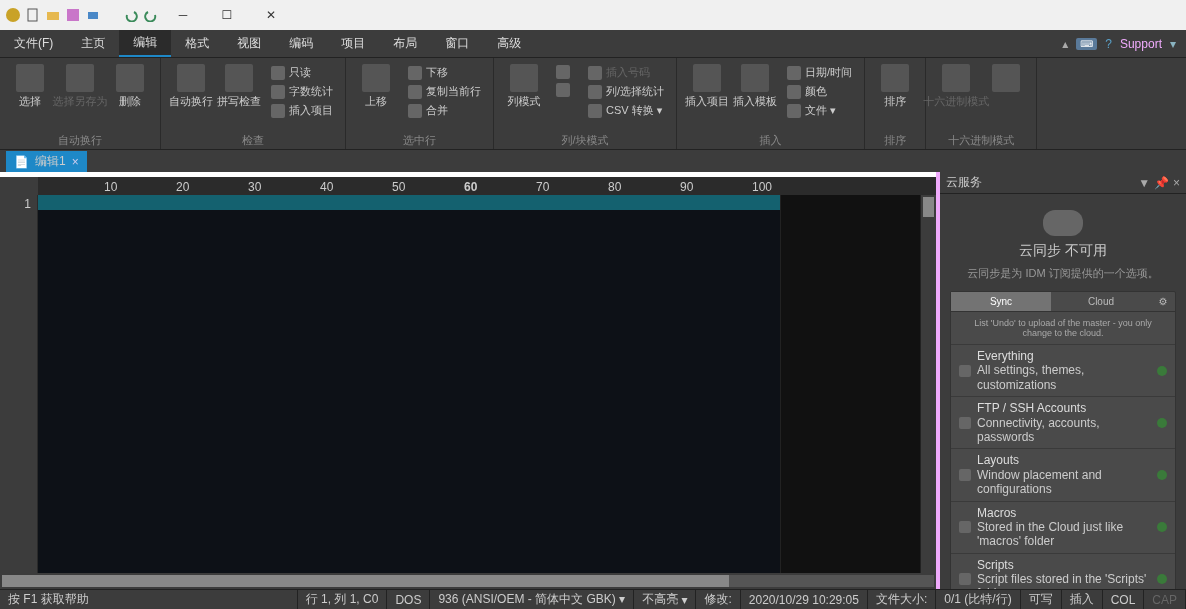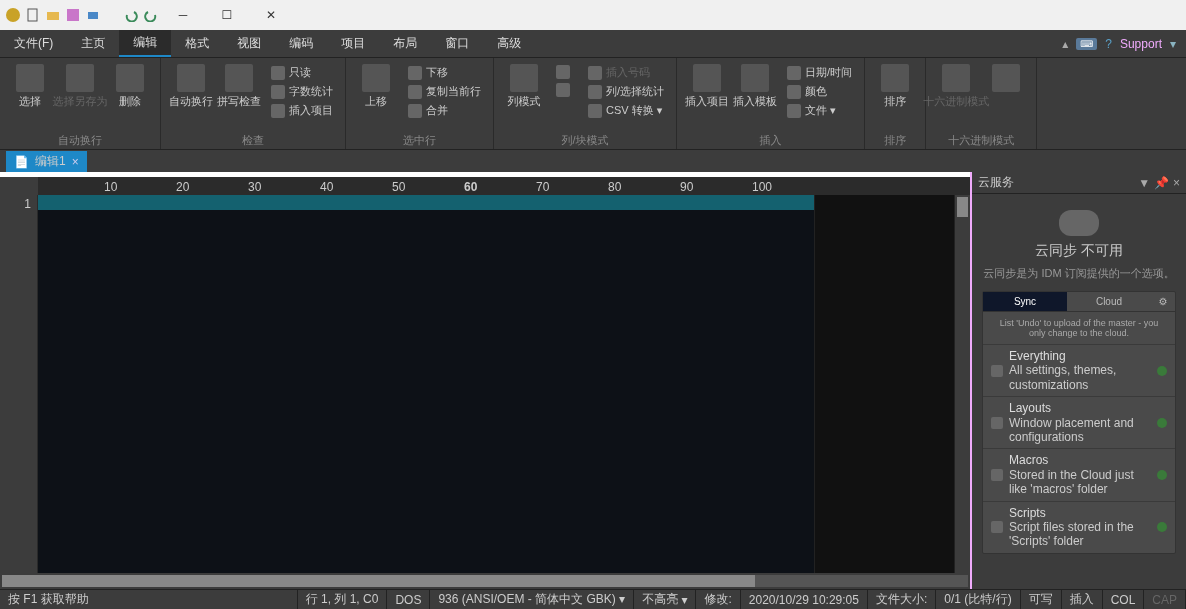--- a/index.html
+++ b/index.html
@@ -37,31 +37,31 @@
 .editor-body{flex:1;display:flex;min-height:0}
 .gutter{width:38px;background:#3c3c3c;color:#888;text-align:right;padding:2px 6px 0 0;font-size:11px;border-right:1px solid #2a2a2a}
 .textarea{flex:1;background:#0d1117;position:relative}
 .textarea .hl{position:absolute;top:0;left:0;right:0;height:15px;background:#14616f}
 .minimap{width:140px;background:#111;border-left:1px solid #222}
 .vscroll{width:16px;background:#3c3c3c;border-left:1px solid #222;position:relative}
 .vscroll .thumb{position:absolute;top:2px;left:2px;right:2px;height:20px;background:#888}
 .hscroll{height:16px;background:#3c3c3c;display:flex}
 .hscroll .track{flex:1;margin:2px;background:#555;position:relative}
 .hscroll .track .th{position:absolute;left:0;top:0;bottom:0;width:78%;background:#888}
-.cloudpane{width:216px;background:#3c3c3c;border-left:2px solid #f0abfc;display:flex;flex-direction:column}
+.cloudpane{width:250px;background:#3c3c3c;border-left:4px solid #f0abfc;display:flex;flex-direction:column}
 .cloudpane .chead{height:22px;background:#3c3c3c;display:flex;align-items:center;padding:0 6px;gap:4px;border-bottom:1px solid #222}
 .cloudpane .chead .ctitle{flex:1;color:#ccc}
 .cloudpane .cbody{flex:1;background:#3c3c3c;padding:10px;overflow:hidden;text-align:center}
 .cloud-ico{width:40px;height:26px;background:#666;border-radius:12px;margin:6px auto}
 .cloud-title{color:#ccc;font-size:14px;margin:6px 0}
 .cloud-sub{color:#999;font-size:11px;margin-bottom:10px}
 .cloudcard{background:#4a4a4a;border:1px solid #333;border-radius:2px;padding:0;text-align:left}
 .cloudtabs{display:flex;border-bottom:1px solid #333}
 .cloudtabs div{flex:1;text-align:center;padding:4px;font-size:10px;color:#bbb;cursor:pointer}
-.cloudtabs div.active{background:#0f172a;color:#fff}
+.cloudtabs div.active{background:#737373;color:#fff}
 .cloudtabs .gear{flex:0 0 24px}
 .clouddesc{font-size:9px;color:#aaa;text-align:center;padding:6px 8px}
 .clouditem{display:flex;align-items:center;gap:6px;padding:4px 8px;border-top:1px solid #3a3a3a}
 .clouditem .ci{width:12px;height:12px;background:#666;border-radius:2px;flex-shrink:0}
 .clouditem .ct{flex:1;font-size:9px;color:#bbb;line-height:1.2;overflow:hidden}
 .clouditem .ct .t1{color:#ddd}
 .clouditem .dot{width:10px;height:10px;background:#3a7a3a;border-radius:50%;flex-shrink:0}
 .status{height:20px;background:#3c3c3c;border-top:1px solid #222;display:flex;align-items:center;font-size:11px;color:#ccc}
 .status .cell{padding:0 8px;border-right:1px solid #222;height:100%;display:flex;align-items:center;white-space:nowrap}
 .status .grow{flex:1}
@@ -353,20 +353,28 @@
           <div>Cloud</div>
           <div class="gear">⚙</div>
         </div>
         <div class="clouddesc">List 'Undo' to upload of the master - you only change to the cloud.</div>
         <div id="clouditems">
             <div class="clouditem">
               <div class="ci"></div>
               <div class="ct">
                 <div class="t1">Everything</div>
                 <div>All settings, themes, customizations</div>
+              </div>
+              <div class="dot"></div>
+            </div>
+            <div class="clouditem">
+              <div class="ci"></div>
+              <div class="ct">
+                <div class="t1">FTP / SSH Accounts</div>
+                <div>Connectivity, accounts, passwords</div>
               </div>
               <div class="dot"></div>
             </div>
             <div class="clouditem">
               <div class="ci"></div>
               <div class="ct">
                 <div class="t1">Layouts</div>
                 <div>Window placement and configurations</div>
               </div>
               <div class="dot"></div>

